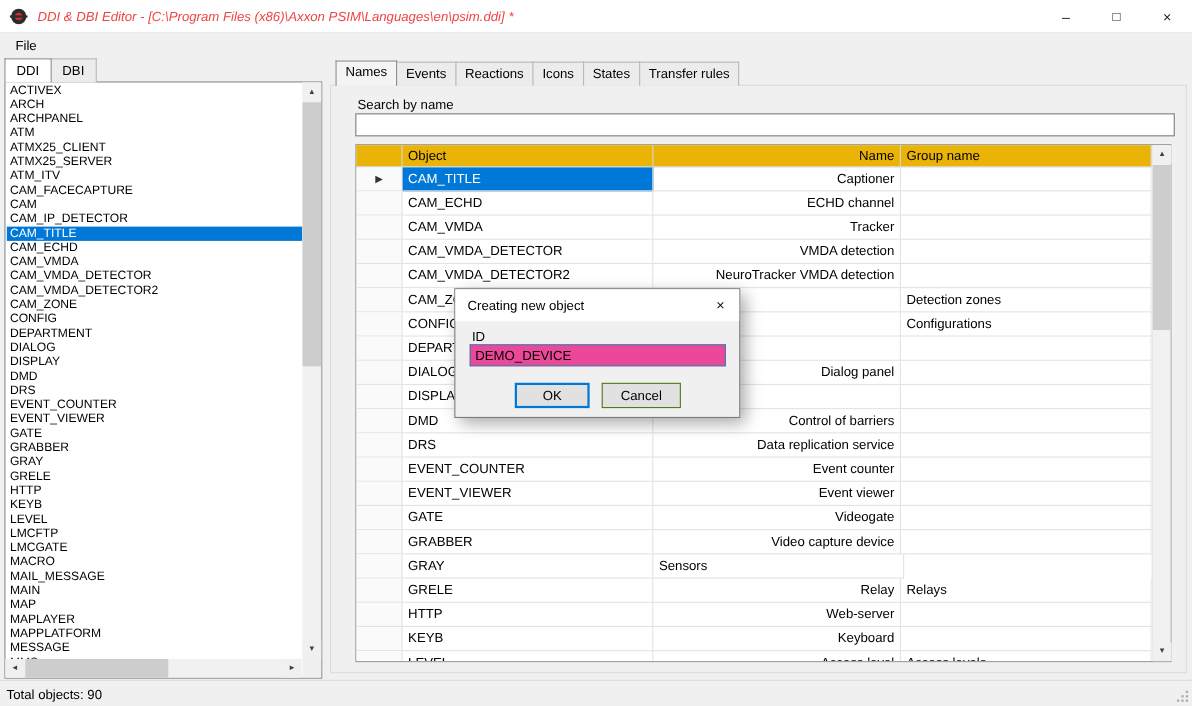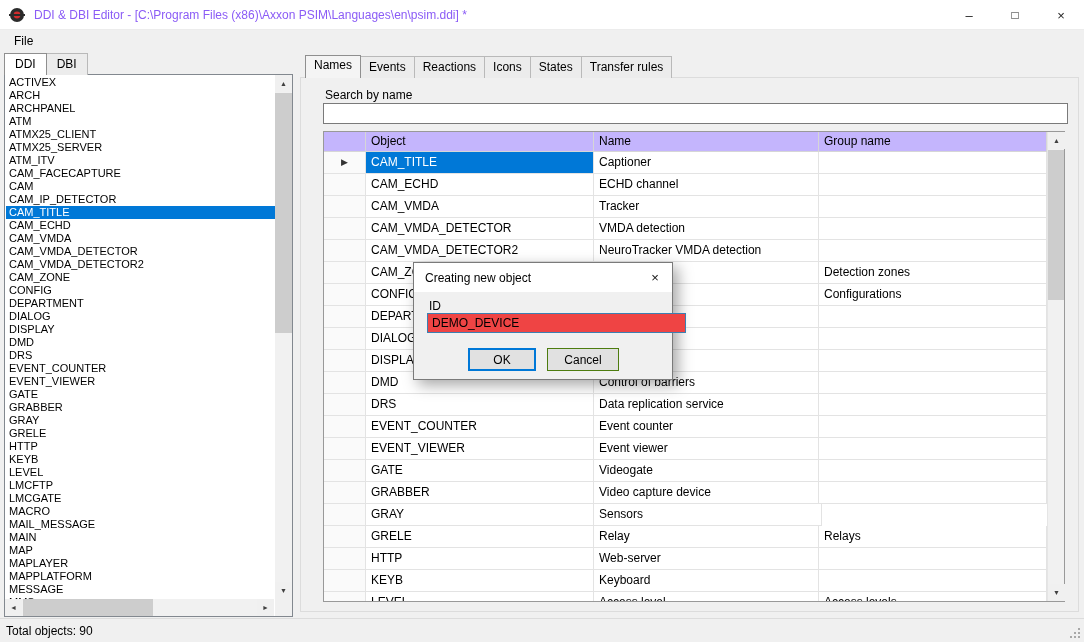--- a/index.html
+++ b/index.html
@@ -4,21 +4,21 @@
 <style>
   * { margin:0; padding:0; box-sizing:border-box; }
   html,body { width:1084px; height:642px; }
   body {
     position:relative; background:#f0f0f0; overflow:hidden;
     font-family:"Liberation Sans", sans-serif; font-size:12px; color:#000;
   }
   
   .titlebar { position:absolute; left:0; top:0; width:1084px; height:30px; background:#ffffff; border-bottom:1px solid #ececec; display:flex; align-items:center; }
   .app-icon { width:18px; height:18px; margin:0 8px; flex:0 0 auto; }
-  .title-text { color:#8b5cf6; white-space:nowrap; }
+  .title-text { color:#ef4444; white-space:nowrap;font-style:italic; }
   .win-controls { position:absolute; right:0; top:0; height:30px; display:flex; }
   .win-btn { width:46px; height:30px; display:flex; align-items:center; justify-content:center; color:#222; font-size:13px; }
   .win-btn.max { font-size:12px; }
   
   .menubar { position:absolute; left:0; top:31px; width:1084px; height:22px; }
   .menu-item { display:inline-block; padding:3px 9px 3px 14px; }
   
   .ltabs { position:absolute; left:4px; top:53px; height:22px; display:flex; z-index:2; }
   .ltab { padding:3px 10px; border:1px solid #b9b9b9; border-bottom:none; background:#ececec; margin-right:-1px; }
   .ltab.active { background:#fff; border-color:#8f8f8f; position:relative; z-index:3; }
@@ -38,38 +38,38 @@
   .lb-corner { position:absolute; right:0; bottom:0; width:17px; height:17px; background:#f0f0f0; }
   
   .rcontent { position:absolute; left:300px; top:77px; width:779px; height:535px; border:1px solid #dcdcdc; background:#f0f0f0; }
   .rtabs { position:absolute; left:305px; top:56px; height:22px; display:flex; z-index:2; }
   .rtab { padding:3px 8px; border:1px solid #b9b9b9; border-bottom:none; background:#ececec; margin-right:-1px; white-space:nowrap; }
   .rtab.active { background:#f4f4f4; border-color:#8f8f8f; position:relative; z-index:3; padding-top:2px; margin-top:-1px; }
   .search-label { position:absolute; left:325px; top:88px; }
   .search-input { position:absolute; left:323px; top:103px; width:745px; height:21px; border:1px solid #7a7a7a; background:#fff; padding:2px 4px; font:inherit; font-family:"Liberation Sans",sans-serif; }
   
   .tbl { position:absolute; left:323px; top:131px; width:742px; height:471px; background:#fff; border:1px solid #999; }
-  .thead { display:flex; height:20px; background:#c4b5fd; }
+  .thead { display:flex; height:20px; background:#eab308; }
   .hc { border-right:1px solid #d6d6d6; border-bottom:1px solid #d6d6d6; padding:2px 5px; line-height:15px; white-space:nowrap; overflow:hidden; }
-  .c0 { width:42px; } .c1 { width:228px; } .c2 { width:225px; } .c3 { width:228px; }
+  .c0 { width:42px; } .c1 { width:228px; } .c2 { width:225px;text-align:right; } .c3 { width:228px; }
   .tbody { position:absolute; left:0; top:20px; width:723px; height:449px; overflow:hidden; }
   .trow { display:flex; height:22px; }
   .tc { border-right:1px solid #e3e3e3; border-bottom:1px solid #e3e3e3; padding:3px 5px; line-height:15px; white-space:nowrap; overflow:hidden; }
   .tc.c0 { background:#fafafa; display:flex; align-items:center; justify-content:center; padding:0; }
   .tc.cur { background:#0078d7; color:#fff; }
   .ptr { font-size:9px; color:#333; }
   .tbl-vsb { position:absolute; right:0; top:0; width:17px; height:469px; background:#f1f1f1; border-left:1px solid #e5e5e5; }
   .tbl-vsb .sb-down { position:absolute; bottom:0; }
   .tbl-vsb .thumb { left:0; right:0; top:18px; height:150px; }
   
   .dialog { position:absolute; left:413px; top:262px; width:260px; height:118px; background:#f0f0f0; border:1px solid #7a7a7a; box-shadow:5px 5px 14px rgba(0,0,0,0.35); z-index:50; }
   .dlg-title { height:29px; background:#fff; display:flex; align-items:center; padding-left:11px;text-align:right; }
   .dlg-close { position:absolute; right:0; top:0; width:34px; height:29px; display:flex; align-items:center; justify-content:center; font-size:13px; color:#111; }
   .dlg-label { position:absolute; left:15px; top:36px; }
-  .dlg-input { position:absolute; left:13px; top:50px; width:259px; height:20px; border:1px solid #3c7fb1; background:#ef4444; padding:2px 4px; font:inherit; font-family:"Liberation Sans",sans-serif; }
+  .dlg-input { position:absolute; left:13px; top:50px; width:233px; height:20px; border:1px solid #3c7fb1; background:#ec4899; padding:2px 4px; font:inherit; font-family:"Liberation Sans",sans-serif; }
   .btn { position:absolute; height:23px; background:#e1e1e1; display:flex; align-items:center; justify-content:center; }
   .btn-ok { left:54px; top:85px; width:68px; border:2px solid #0078d7; }
   .btn-cancel { left:133px; top:85px; width:72px; border:1px solid #4d7c0f; }
   
   .statusbar { position:absolute; left:0; top:618px; width:1084px; height:24px; background:#f0f0f0; border-top:1px solid #dcdcdc; display:flex; align-items:center; padding-left:6px; }
   .grip { position:absolute; right:2px; bottom:2px; }
 </style>
 </head>
 <body>
 

